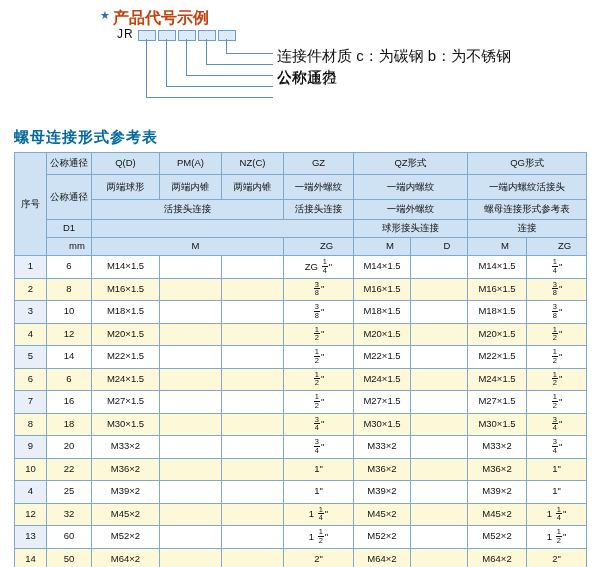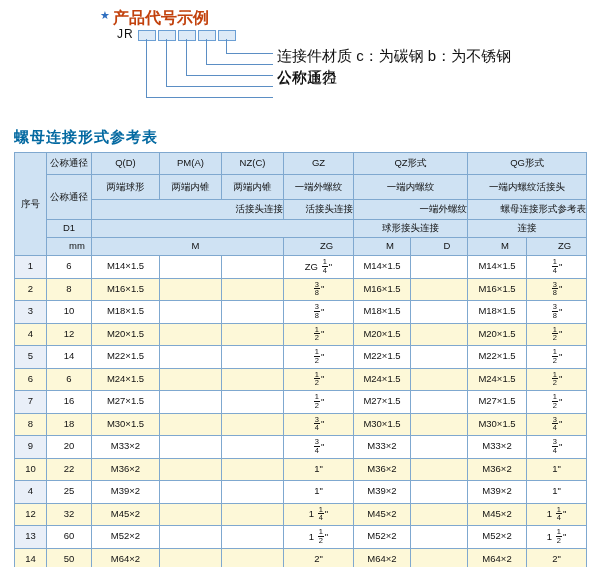--- a/index.html
+++ b/index.html
@@ -92,21 +92,21 @@
     border: 1px solid #7fa8cf;
     text-align: center;
     vertical-align: middle;
     padding: 0;
     font-weight: normal;
     color: #111;
     line-height: 1.15;
   }
   .hdr { background: #cfe2f3; height: 21px; }
   .hdr.h2 { height: 24px; }
-  .hdr.h3 { height: 19px; text-align: right; }
+  .hdr.h3 { height: 19px; }
   .hdr.h4 { height: 17px; }
   .hdr.h5 { height: 17px; padding-left: 16px; }
   .bodyrow td { height: 21.5px; background: #ffffff; }
   .bodyrow.alt td { background: #fdf8d8; }
   .bodyrow td.idx { background: #e9eff8; }
   .bodyrow.alt td.idx { background: #fdf8d8; }
   .seq-cell { line-height: 1.05; }
 
   
   .frac {

